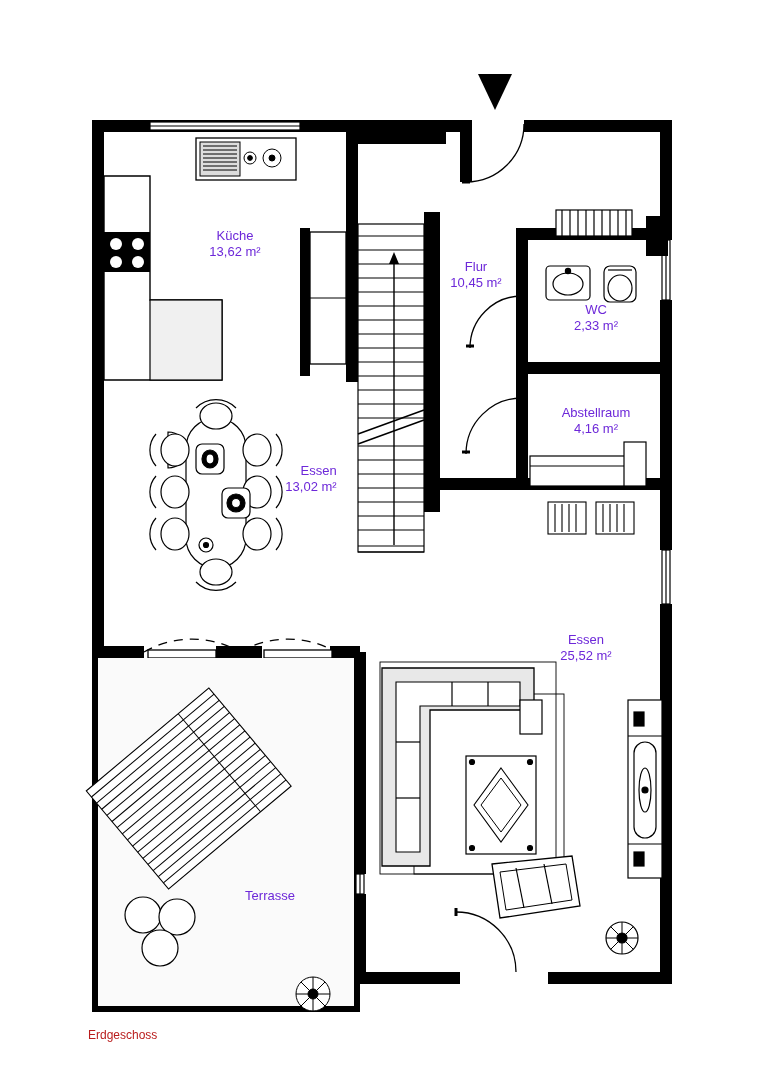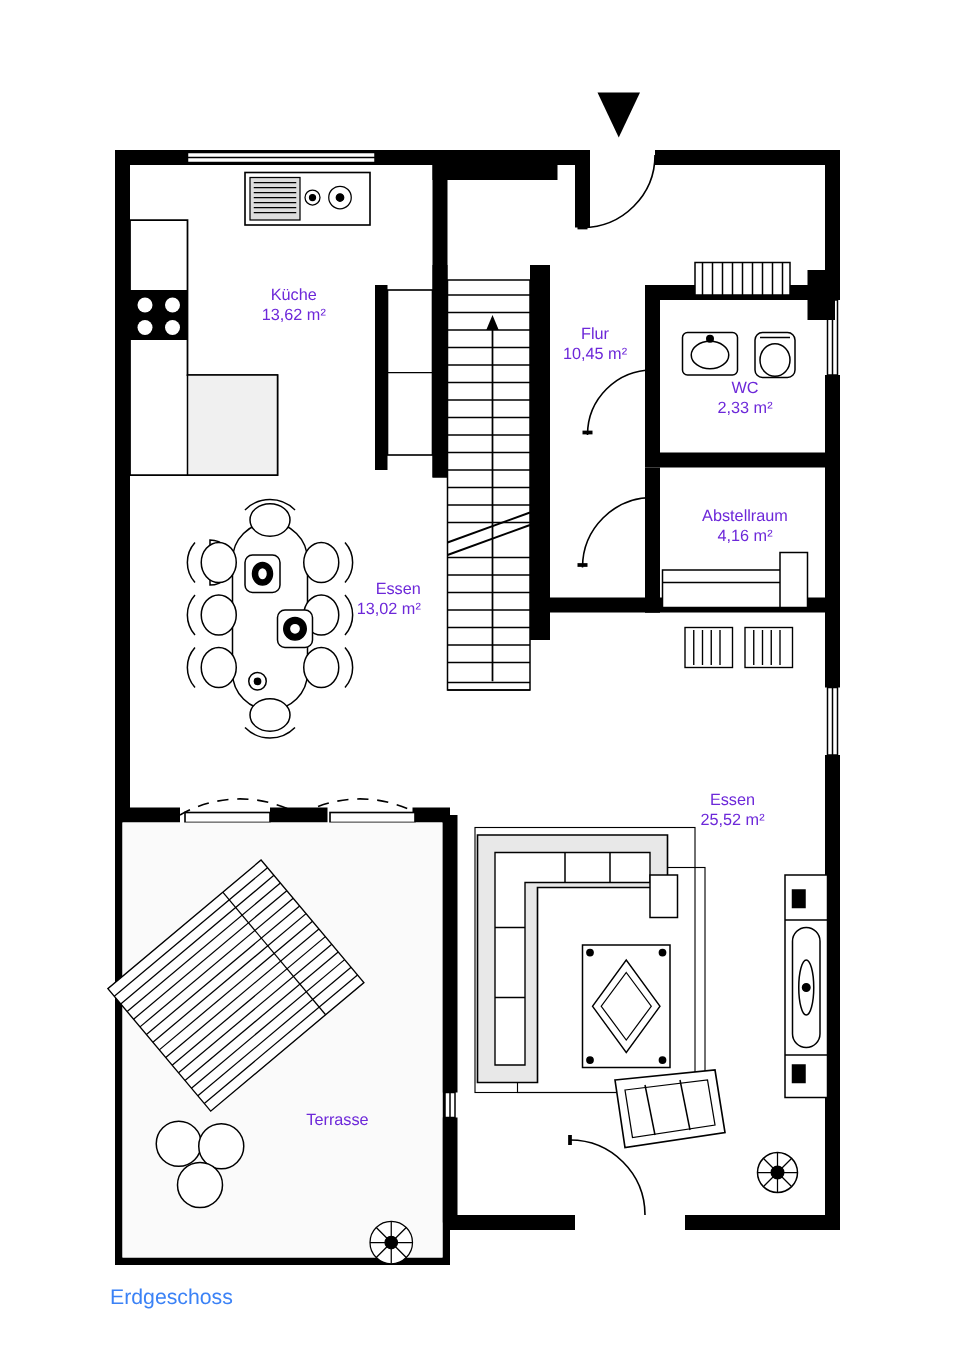--- a/index.html
+++ b/index.html
@@ -34,22 +34,22 @@
     white-space: nowrap;
     transform: translateX(-50%);
   }
   .room-label .name { display: block; }
   .room-label .area { display: block; }
 
   .plan-title {
     position: absolute;
     left: 88px;
     top: 1028px;
-    font-size: 17px;
-    color: #3b82f6;
+    font-size: 12px;
+    color: #b91c1c;
     font-family: "Liberation Sans", sans-serif;
   }
 </style>
 </head>
 <body>
 
 <svg id="floorplan" viewBox="0 0 764 1080" width="764" height="1080" xmlns="http://www.w3.org/2000/svg">
 
   <g>
     <path d="M478 74 L512 74 L495 110 Z" fill="#000"></path>

